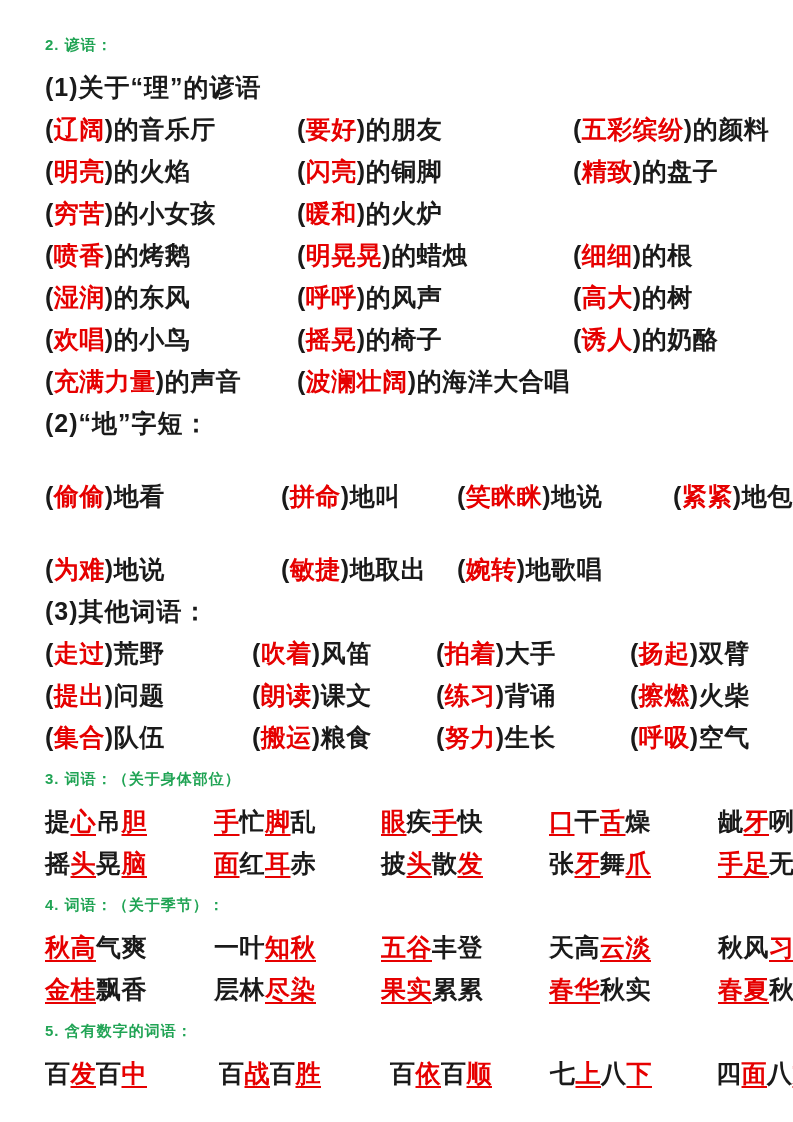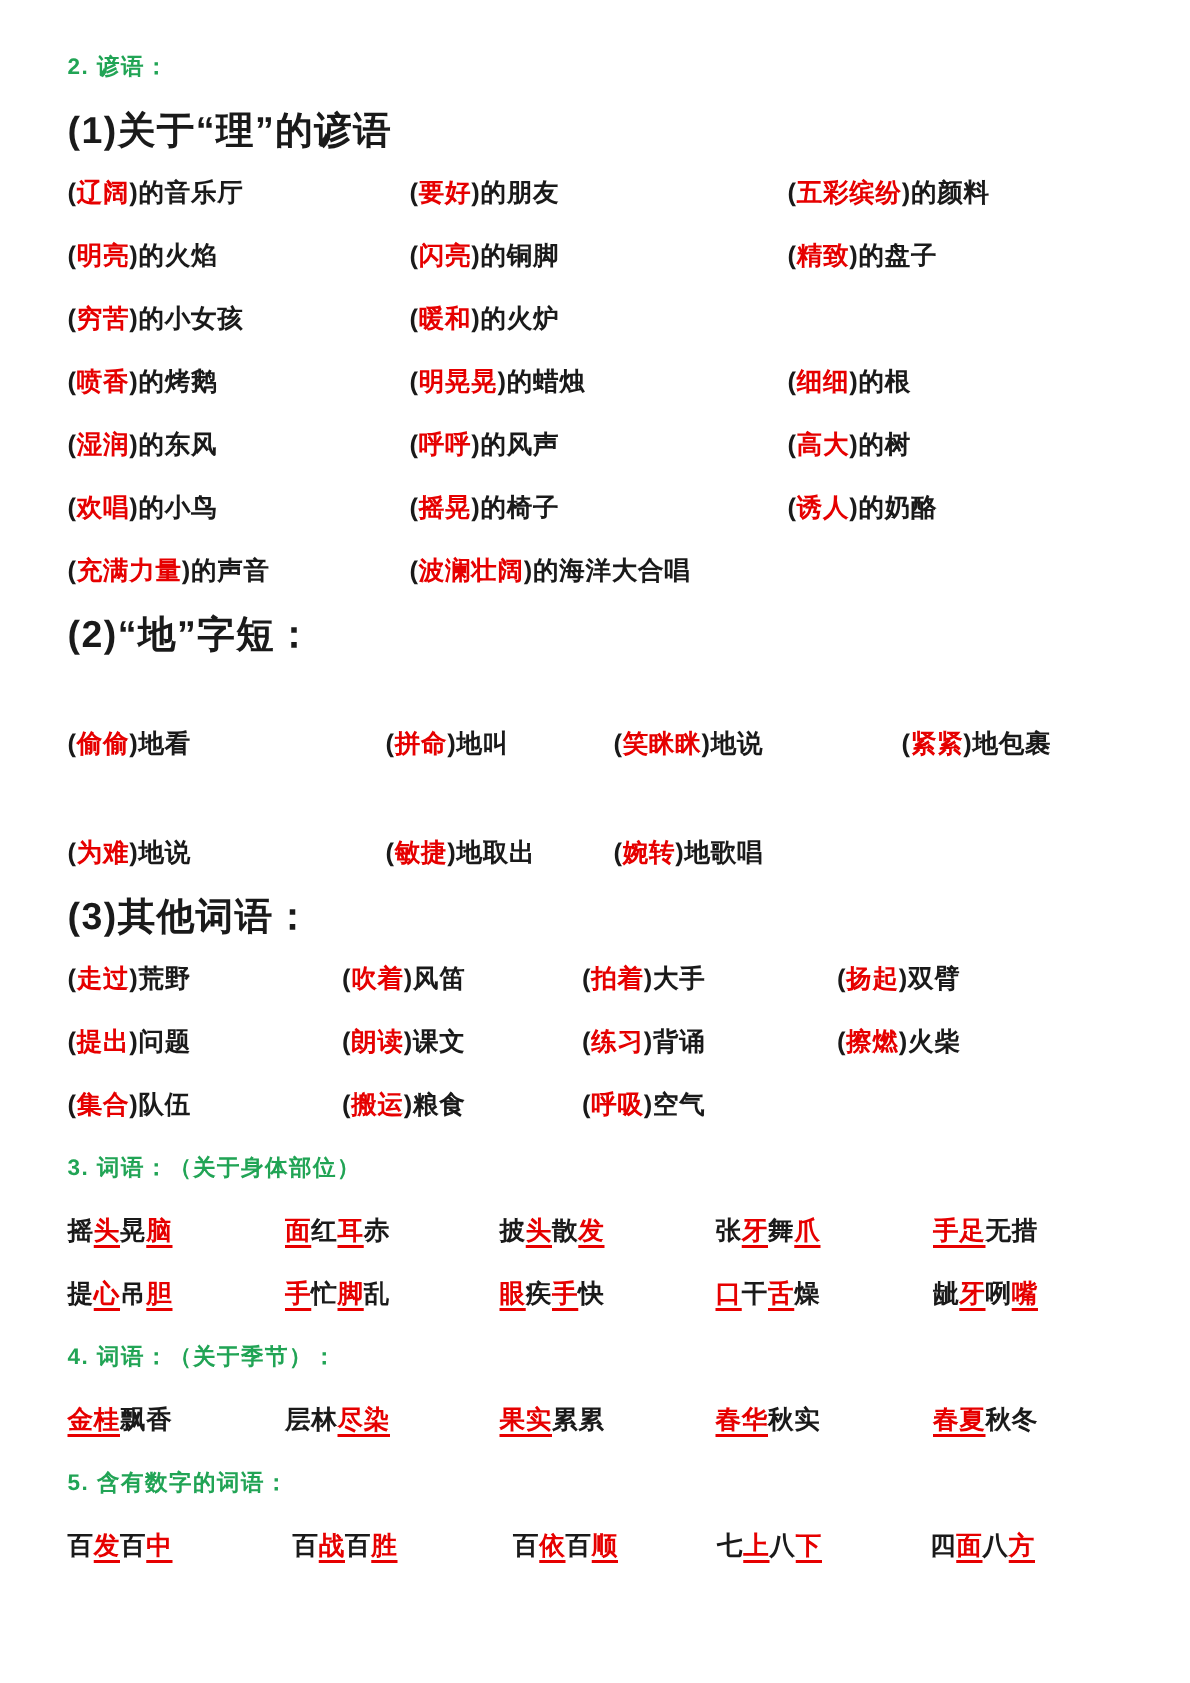--- a/index.html
+++ b/index.html
@@ -9,21 +9,21 @@
   }
   html,body{margin:0;padding:0;background:#ffffff;}
   body{
     width:793px;height:1122px;overflow:hidden;
     font-family:"Liberation Sans","DejaVu Sans",sans-serif;
     font-weight:bold;color:var(--ink);
   }
   main{padding:24px 28px 0 45px;}
   .heading{font-size:15px;line-height:42px;color:var(--green);letter-spacing:1px;}
   .subheading{font-size:25px;line-height:42px;color:var(--ink);letter-spacing:1px;}
-  .row{display:grid;font-size:17px;line-height:42px;letter-spacing:.5px;white-space:nowrap;}
+  .row{display:grid;font-size:25px;line-height:42px;letter-spacing:.5px;white-space:nowrap;gap:24px;}
   .item{display:inline-block;}
   .hl{color:var(--red);}
   .u{
     text-decoration:underline;
     text-decoration-thickness:2px;
     text-underline-offset:4px;
   }
   
   .c3a{grid-template-columns:228px 252px 1fr;}
   .c4a{grid-template-columns:212px 152px 192px 1fr;margin-top:31px;}
@@ -93,42 +93,50 @@
         </div>
         <div class="row c4b">
           <span class="item"><span>(</span><span class="hl">提出</span><span>)问题</span></span>
           <span class="item"><span>(</span><span class="hl">朗读</span><span>)课文</span></span>
           <span class="item"><span>(</span><span class="hl">练习</span><span>)背诵</span></span>
           <span class="item"><span>(</span><span class="hl">擦燃</span><span>)火柴</span></span>
         </div>
         <div class="row c4b">
           <span class="item"><span>(</span><span class="hl">集合</span><span>)队伍</span></span>
           <span class="item"><span>(</span><span class="hl">搬运</span><span>)粮食</span></span>
+          <span class="item"><span>(</span><span class="hl">努力</span><span>)生长</span></span>
           <span class="item"><span>(</span><span class="hl">呼吸</span><span>)空气</span></span>
         </div>
       </section>
       <section class="section">
         <div class="heading">3. 词语：（关于身体部位）</div>
+        <div class="row c5a">
+          <span class="item"><span>提</span><span class="hl u">心</span><span>吊</span><span class="hl u">胆</span></span>
+          <span class="item"><span class="hl u">手</span><span>忙</span><span class="hl u">脚</span><span>乱</span></span>
+          <span class="item"><span class="hl u">眼</span><span>疾</span><span class="hl u">手</span><span>快</span></span>
+          <span class="item"><span class="hl u">口</span><span>干</span><span class="hl u">舌</span><span>燥</span></span>
+          <span class="item"><span>龇</span><span class="hl u">牙</span><span>咧</span><span class="hl u">嘴</span></span>
+        </div>
         <div class="row c5a">
           <span class="item"><span>摇</span><span class="hl u">头</span><span>晃</span><span class="hl u">脑</span></span>
           <span class="item"><span class="hl u">面</span><span>红</span><span class="hl u">耳</span><span>赤</span></span>
           <span class="item"><span>披</span><span class="hl u">头</span><span>散</span><span class="hl u">发</span></span>
           <span class="item"><span>张</span><span class="hl u">牙</span><span>舞</span><span class="hl u">爪</span></span>
           <span class="item"><span class="hl u">手足</span><span>无措</span></span>
         </div>
-        <div class="row c5a">
-          <span class="item"><span>提</span><span class="hl u">心</span><span>吊</span><span class="hl u">胆</span></span>
-          <span class="item"><span class="hl u">手</span><span>忙</span><span class="hl u">脚</span><span>乱</span></span>
-          <span class="item"><span class="hl u">眼</span><span>疾</span><span class="hl u">手</span><span>快</span></span>
-          <span class="item"><span class="hl u">口</span><span>干</span><span class="hl u">舌</span><span>燥</span></span>
-          <span class="item"><span>龇</span><span class="hl u">牙</span><span>咧</span><span class="hl u">嘴</span></span>
-        </div>
       </section>
       <section class="section">
         <div class="heading">4. 词语：（关于季节）：</div>
+        <div class="row c5a">
+          <span class="item"><span class="hl u">秋高</span><span>气爽</span></span>
+          <span class="item"><span>一叶</span><span class="hl u">知秋</span></span>
+          <span class="item"><span class="hl u">五谷</span><span>丰登</span></span>
+          <span class="item"><span>天高</span><span class="hl u">云淡</span></span>
+          <span class="item"><span>秋风</span><span class="hl u">习习</span></span>
+        </div>
         <div class="row c5a">
           <span class="item"><span class="hl u">金桂</span><span>飘香</span></span>
           <span class="item"><span>层林</span><span class="hl u">尽染</span></span>
           <span class="item"><span class="hl u">果实</span><span>累累</span></span>
           <span class="item"><span class="hl u">春华</span><span>秋实</span></span>
           <span class="item"><span class="hl u">春夏</span><span>秋冬</span></span>
         </div>
       </section>
       <section class="section">
         <div class="heading">5. 含有数字的词语：</div>

